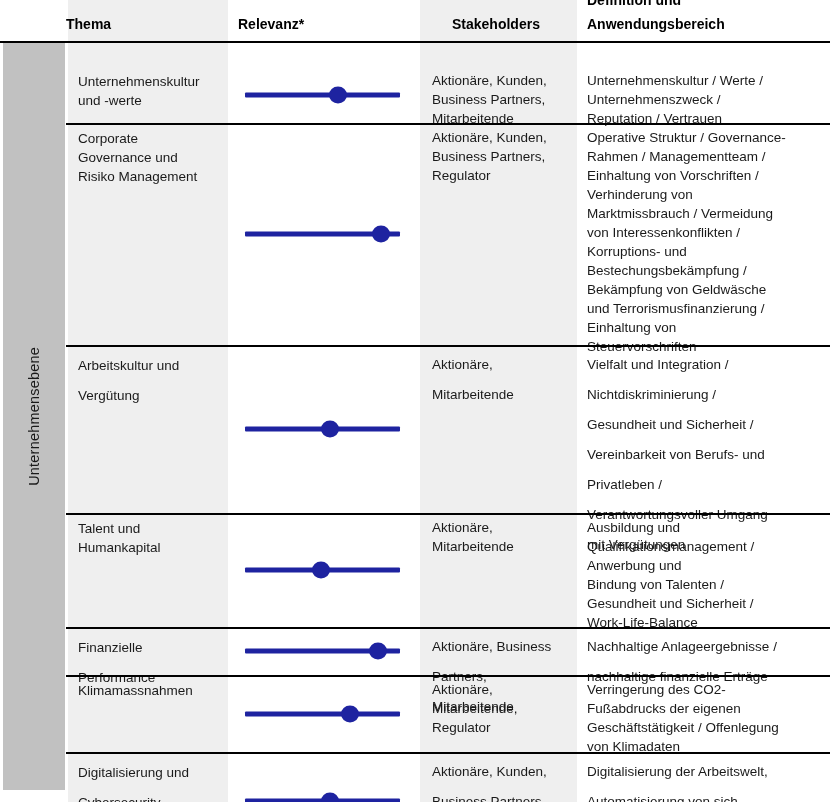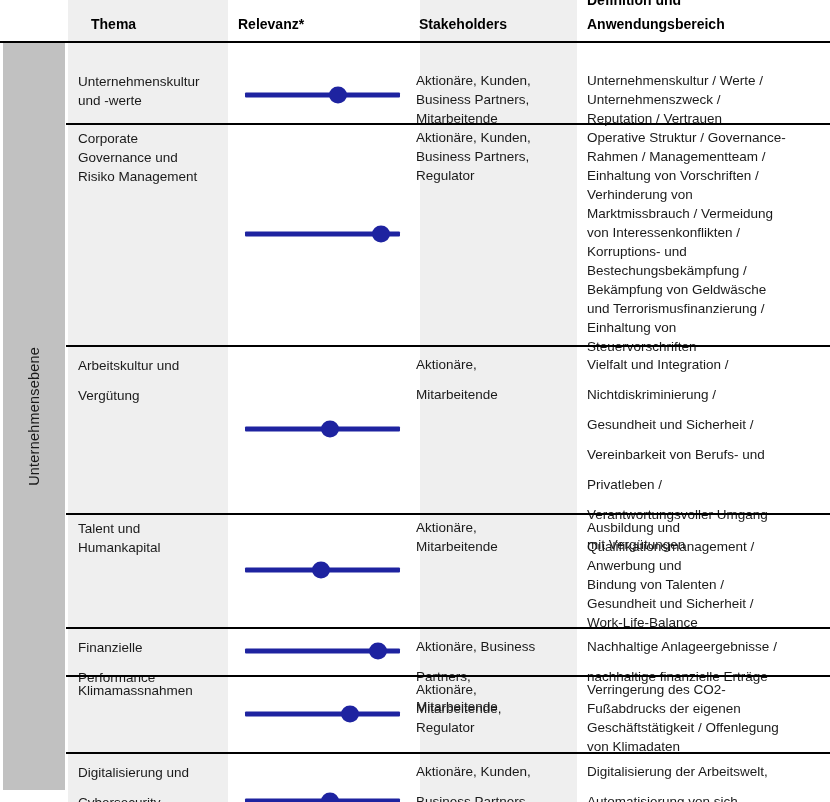--- a/index.html
+++ b/index.html
@@ -27,34 +27,34 @@
     font-size:14.5px; color:#1a1a1a; letter-spacing:0.2px;
     white-space:nowrap;
   }
   
   .header { position:absolute; left:0; top:0; width:830px; height:41px; }
   .h-label {
     position:absolute; bottom:5px;
     font-weight:bold; font-size:14px; color:#000000;
     line-height:24px; white-space:pre-line;
   }
-  .h-thema { left:91px; }
+  .h-thema { left:66px; }
   .h-relevanz { left:238px; }
-  .h-stake { left:419px; }
+  .h-stake { left:452px; }
   .h-def { left:587px; }
   .header-line { position:absolute; left:0; top:41px; width:830px; height:2px; background:#000; }
   
   .tbody { position:absolute; left:0; top:43px; width:830px; }
   .row { position:relative; width:830px; }
   .sep { position:absolute; left:66px; right:0; top:0; height:2px; background:#000; }
   .cell { position:absolute; top:0; bottom:0; font-size:13.5px; line-height:19px; }
   .cell .txt { display:block; white-space:pre-line; }
   .c-thema { left:68px; width:160px; padding:6px 6px 0 10px; }
   .c-relevanz { left:228px; width:192px; }
-  .c-stake { left:408px; width:157px; padding:5px 6px 0 8px;border-radius:8px; }
+  .c-stake { left:424px; width:157px; padding:5px 6px 0 8px;border-radius:8px; }
   .c-def { left:577px; width:253px; padding:5px 6px 0 10px; }
   .thema-spaced .txt { line-height:30px; }
   
   .slider {
     position:absolute; left:17px; right:20px; top:50%;
     height:18px; transform:translateY(-50%);
   }
   .track {
     position:absolute; left:0; right:0; top:50%; height:5px;
     transform:translateY(-50%); background:#1e23a0; border-radius:1px;

